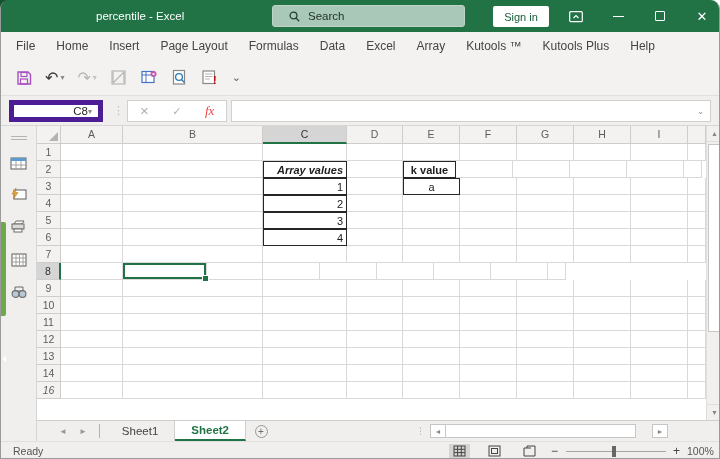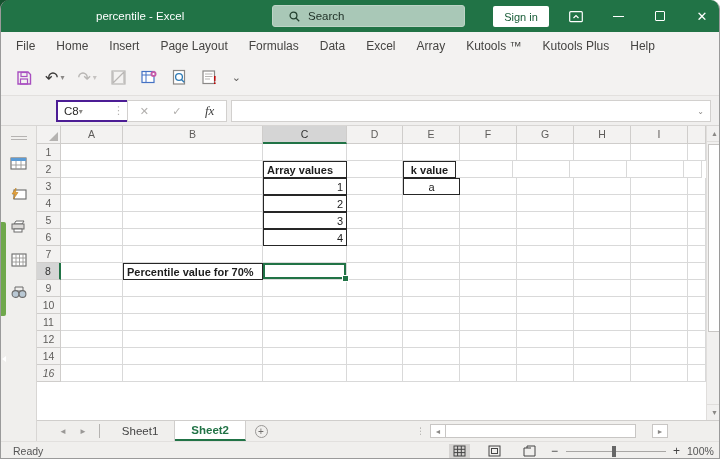--- a/index.html
+++ b/index.html
@@ -39,28 +39,28 @@
   .qat-btn { display:flex; align-items:center; gap:2px; padding:2px 3px; cursor:pointer; }
   .glyph-undo { font-size:16px; color:#3b3a39; line-height:1; }
   .glyph-redo { font-size:16px; color:#b8b6b4; line-height:1; }
   .mini-chev { font-size:8px; color:#8a8886; }
   .qat-more { font-size:11px; color:#605e5c; margin-left:4px; cursor:pointer; }
 
   
   .formula-row { position:absolute; left:0; top:96px; width:100%; height:30px; background:#f0efee;
                  border-bottom:1px solid #d8d6d4; }
   .namebox { position:absolute; left:8px; top:4px; width:94px; height:22px; background:#fff;
-             border:2px solid #4c1d95; display:flex; align-items:center; justify-content:flex-start;
-             padding:0 6px; font-size:11.5px; color:#2b2a29;margin-left:47px; }
+             border:5px solid #4c1d95; display:flex; align-items:center; justify-content:flex-end;
+             padding:0 6px; font-size:11.5px; color:#2b2a29; }
   .namebox .chev { font-size:8px; color:#8a8886; }
   .fr-dots { position:absolute; left:112px; top:8px; color:#b5b3b1; font-size:11px; letter-spacing:1px; }
   .fxbox { position:absolute; left:126px; top:4px; width:100px; height:22px; background:#fff;
            border:1px solid #d2d0ce; display:flex; align-items:center; justify-content:space-around; }
   .fx-cancel, .fx-enter { color:#b1afad; font-size:11px; cursor:pointer; }
-  .fx-label { font-family:"Liberation Serif", serif; font-style:italic; font-size:13px; color:#404040; cursor:pointer; }
+  .fx-label { font-family:"Liberation Serif", serif; font-style:italic; font-size:13px; color:#ef4444; cursor:pointer; }
   .fbar { position:absolute; left:230px; top:4px; right:8px; height:22px; background:#fff;
           border:1px solid #d2d0ce; display:flex; align-items:center; justify-content:flex-end;
           padding:0 6px; font-size:11.5px; }
   .fbar .chev { font-size:8px; color:#8a8886; }
 
   
   .main { position:absolute; left:0; top:126px; width:100%; height:294px; background:#fff; }
   .sidebar { position:absolute; left:0; top:126px; width:36px; height:315px; background:#f0efed;
              border-right:1px solid #d8d6d4; }
   .sb-handle { position:absolute; left:10px; top:8px; width:16px; }
@@ -313,21 +313,21 @@
           <div class="s-cell cell" style="width: 57px;"></div>
           <div class="s-cell cell" style="width: 57px;"></div>
           <div class="s-cell cell" style="width: 57px;"></div>
           <div class="s-cell cell" style="width: 57px;"></div>
           <div class="s-cell cell" style="width: 18px;"></div>
         </div>
         <div class="s-row">
           <div class="s-cell row-hdr" style="width: 24px;">2</div>
           <div class="s-cell cell" style="width: 62px;"></div>
           <div class="s-cell cell" style="width: 140px;"></div>
-          <div class="s-cell cell boxed bold" style="width: 84px; text-align: left;">Array values</div>
+          <div class="s-cell cell boxed bold" style="width: 84px; text-align: right; font-style: italic;">Array values</div>
           <div class="s-cell cell" style="width: 56px;"></div>
           <div class="s-cell cell boxed bold" style="width: 53px; text-align: center;">k value</div>
           <div class="s-cell cell" style="width: 57px;"></div>
           <div class="s-cell cell" style="width: 57px;"></div>
           <div class="s-cell cell" style="width: 57px;"></div>
           <div class="s-cell cell" style="width: 57px;"></div>
           <div class="s-cell cell" style="width: 18px;"></div>
         </div>
         <div class="s-row">
           <div class="s-cell row-hdr" style="width: 24px;">3</div>
@@ -390,21 +390,20 @@
           <div class="s-cell cell" style="width: 57px;"></div>
           <div class="s-cell cell" style="width: 57px;"></div>
           <div class="s-cell cell" style="width: 57px;"></div>
           <div class="s-cell cell" style="width: 57px;"></div>
           <div class="s-cell cell" style="width: 57px;"></div>
           <div class="s-cell cell" style="width: 18px;"></div>
         </div>
         <div class="s-row">
           <div class="s-cell row-hdr sel" style="width: 24px;">8</div>
           <div class="s-cell cell" style="width: 62px;"></div>
-          <div class="s-cell cell boxed bold" style="width: 140px; text-align: left;">Percentile value for 70%</div>
           <div class="s-cell cell active" style="width: 84px; text-align: left;"></div>
           <div class="s-cell cell" style="width: 56px;"></div>
           <div class="s-cell cell" style="width: 57px;"></div>
           <div class="s-cell cell" style="width: 57px;"></div>
           <div class="s-cell cell" style="width: 57px;"></div>
           <div class="s-cell cell" style="width: 57px;"></div>
           <div class="s-cell cell" style="width: 57px;"></div>
           <div class="s-cell cell" style="width: 18px;"></div>
         </div>
         <div class="s-row">
@@ -441,20 +440,33 @@
           <div class="s-cell cell" style="width: 56px;"></div>
           <div class="s-cell cell" style="width: 57px;"></div>
           <div class="s-cell cell" style="width: 57px;"></div>
           <div class="s-cell cell" style="width: 57px;"></div>
           <div class="s-cell cell" style="width: 57px;"></div>
           <div class="s-cell cell" style="width: 57px;"></div>
           <div class="s-cell cell" style="width: 18px;"></div>
         </div>
         <div class="s-row">
           <div class="s-cell row-hdr" style="width: 24px; text-align: center;">12</div>
+          <div class="s-cell cell" style="width: 62px;"></div>
+          <div class="s-cell cell" style="width: 140px;"></div>
+          <div class="s-cell cell" style="width: 84px;"></div>
+          <div class="s-cell cell" style="width: 56px;"></div>
+          <div class="s-cell cell" style="width: 57px;"></div>
+          <div class="s-cell cell" style="width: 57px;"></div>
+          <div class="s-cell cell" style="width: 57px;"></div>
+          <div class="s-cell cell" style="width: 57px;"></div>
+          <div class="s-cell cell" style="width: 57px;"></div>
+          <div class="s-cell cell" style="width: 18px;"></div>
+        </div>
+        <div class="s-row">
+          <div class="s-cell row-hdr" style="width: 24px;">13</div>
           <div class="s-cell cell" style="width: 62px;"></div>
           <div class="s-cell cell" style="width: 140px;"></div>
           <div class="s-cell cell" style="width: 84px;"></div>
           <div class="s-cell cell" style="width: 56px;"></div>
           <div class="s-cell cell" style="width: 57px;"></div>
           <div class="s-cell cell" style="width: 57px;"></div>
           <div class="s-cell cell" style="width: 57px;"></div>
           <div class="s-cell cell" style="width: 57px;"></div>
           <div class="s-cell cell" style="width: 57px;"></div>
           <div class="s-cell cell" style="width: 18px;"></div>

